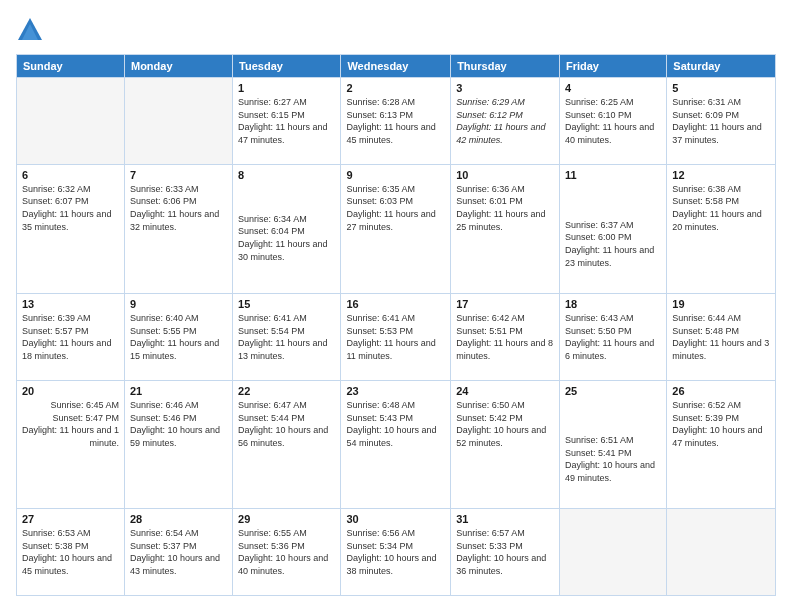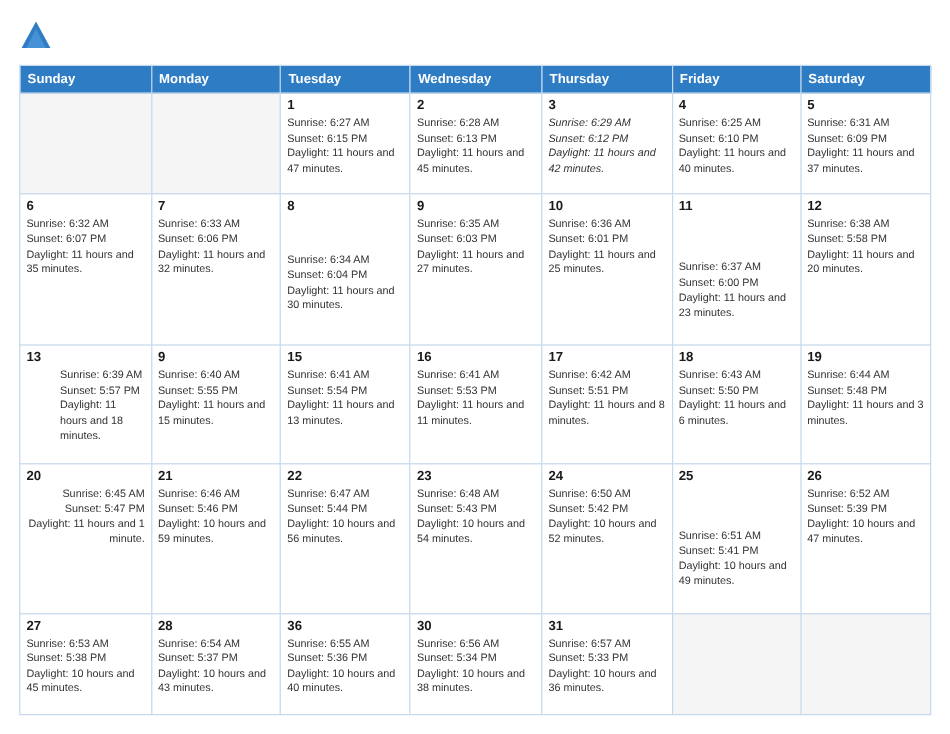--- a/index.html
+++ b/index.html
@@ -199,21 +199,21 @@
           <td>
             <div class="day-number">12</div>
             <div class="day-detail" style="white-space: pre-line;">Sunrise: 6:38 AM
 Sunset: 5:58 PM
 Daylight: 11 hours and 20 minutes.</div>
           </td>
         </tr>
         <tr>
           <td>
             <div class="day-number">13</div>
-            <div class="day-detail" style="white-space: pre-line; margin-left: 28px;">Sunrise: 6:39 AM
+            <div class="day-detail" style="white-space: pre-line;">Sunrise: 6:39 AM
 Sunset: 5:57 PM
 Daylight: 11 hours and 18 minutes.</div>
           </td>
           <td>
             <div class="day-number">9</div>
             <div class="day-detail" style="white-space: pre-line;">Sunrise: 6:40 AM
 Sunset: 5:55 PM
 Daylight: 11 hours and 15 minutes.</div>
           </td>
           <td>
@@ -298,21 +298,21 @@
 Sunset: 5:38 PM
 Daylight: 10 hours and 45 minutes.</div>
           </td>
           <td>
             <div class="day-number">28</div>
             <div class="day-detail" style="white-space: pre-line;">Sunrise: 6:54 AM
 Sunset: 5:37 PM
 Daylight: 10 hours and 43 minutes.</div>
           </td>
           <td>
-            <div class="day-number">36</div>
+            <div class="day-number">29</div>
             <div class="day-detail" style="white-space: pre-line;">Sunrise: 6:55 AM
 Sunset: 5:36 PM
 Daylight: 10 hours and 40 minutes.</div>
           </td>
           <td>
             <div class="day-number">30</div>
             <div class="day-detail" style="white-space: pre-line;">Sunrise: 6:56 AM
 Sunset: 5:34 PM
 Daylight: 10 hours and 38 minutes.</div>
           </td>

